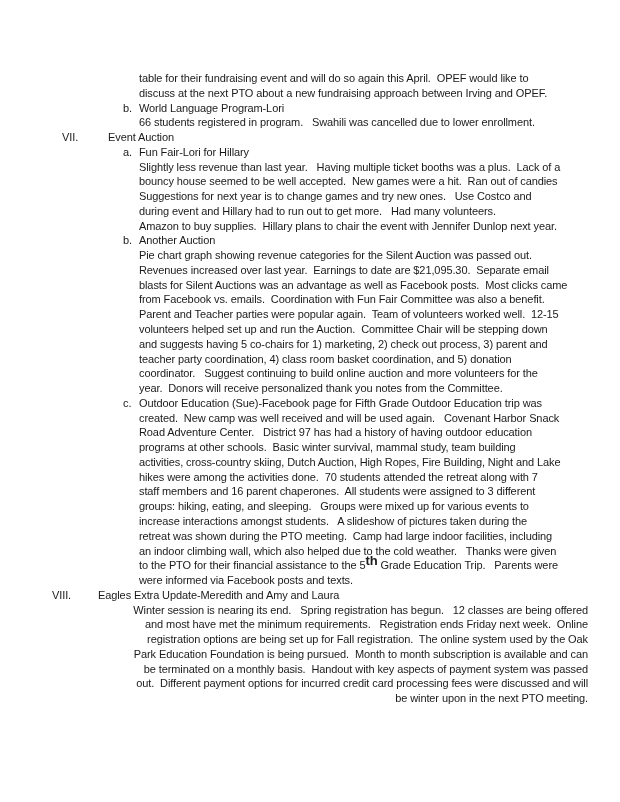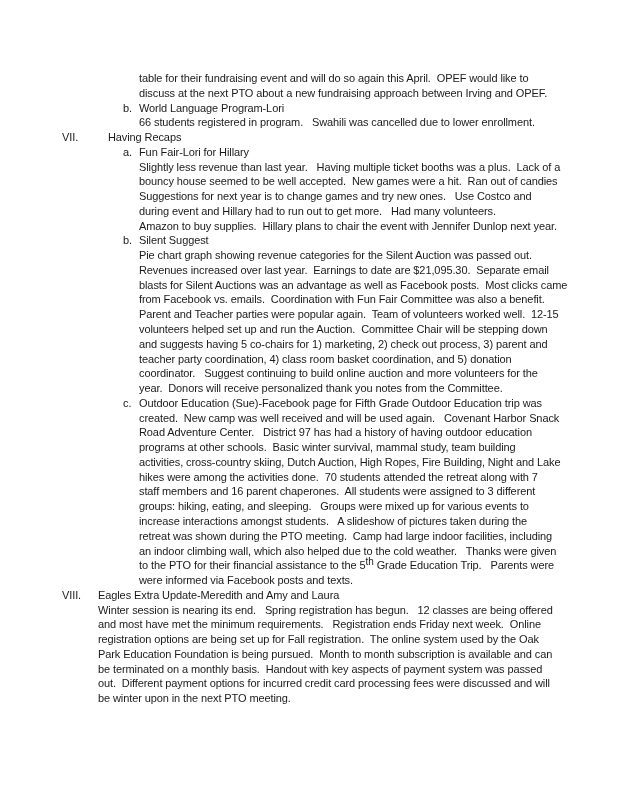--- a/index.html
+++ b/index.html
@@ -38,47 +38,48 @@
     position: absolute;
     top: 0;
   }
   
   .item-body            { padding-left: 139px; }
   .letter-item          { padding-left: 139px; }
   .letter-item .marker  { left: 123px; }
   .roman-section        { padding-left: 108px; }
   .roman-section .marker{ left: 62px; }
   .roman-section.flush  { padding-left: 98px; }
-  .roman-section.flush .marker { left: 62px; }
-  .section-body         { padding-left: 98px; }
+  .roman-section.flush .marker { left: 52px; }
+  .section-body         { padding-left: 98px; text-align: right; }
   sup.ordinal {
-    font-size: 10px;
+    font-size: 13px;
     line-height: 0;
     vertical-align: baseline;
     position: relative;
     top: -4px;
+    font-weight: bold;
   }
 </style>
 </head>
 <body>
 
 <div class="page">
   <div class="doc">
       <div class="line item-body"><span>table for their fundraising event and will do so again this April.  OPEF would like to</span></div>
       <div class="line item-body"><span>discuss at the next PTO about a new fundraising approach between Irving and OPEF.</span></div>
       <div class="line letter-item"><span class="marker">b.</span><span>World Language Program-Lori</span></div>
       <div class="line item-body"><span>66 students registered in program.   Swahili was cancelled due to lower enrollment.</span></div>
-      <div class="line roman-section"><span class="marker">VII.</span><span>Having Recaps</span></div>
+      <div class="line roman-section"><span class="marker">VII.</span><span>Event Auction</span></div>
       <div class="line letter-item"><span class="marker">a.</span><span>Fun Fair-Lori for Hillary</span></div>
       <div class="line item-body"><span>Slightly less revenue than last year.   Having multiple ticket booths was a plus.  Lack of a</span></div>
       <div class="line item-body"><span>bouncy house seemed to be well accepted.  New games were a hit.  Ran out of candies</span></div>
       <div class="line item-body"><span>Suggestions for next year is to change games and try new ones.   Use Costco and</span></div>
       <div class="line item-body"><span>during event and Hillary had to run out to get more.   Had many volunteers.</span></div>
       <div class="line item-body"><span>Amazon to buy supplies.  Hillary plans to chair the event with Jennifer Dunlop next year.</span></div>
-      <div class="line letter-item"><span class="marker">b.</span><span>Silent Suggest</span></div>
+      <div class="line letter-item"><span class="marker">b.</span><span>Another Auction</span></div>
       <div class="line item-body"><span>Pie chart graph showing revenue categories for the Silent Auction was passed out.</span></div>
       <div class="line item-body"><span>Revenues increased over last year.  Earnings to date are $21,095.30.  Separate email</span></div>
       <div class="line item-body"><span>blasts for Silent Auctions was an advantage as well as Facebook posts.  Most clicks came</span></div>
       <div class="line item-body"><span>from Facebook vs. emails.  Coordination with Fun Fair Committee was also a benefit.</span></div>
       <div class="line item-body"><span>Parent and Teacher parties were popular again.  Team of volunteers worked well.  12-15</span></div>
       <div class="line item-body"><span>volunteers helped set up and run the Auction.  Committee Chair will be stepping down</span></div>
       <div class="line item-body"><span>and suggests having 5 co-chairs for 1) marketing, 2) check out process, 3) parent and</span></div>
       <div class="line item-body"><span>teacher party coordination, 4) class room basket coordination, and 5) donation</span></div>
       <div class="line item-body"><span>coordinator.   Suggest continuing to build online auction and more volunteers for the</span></div>
       <div class="line item-body"><span>year.  Donors will receive personalized thank you notes from the Committee.</span></div>

